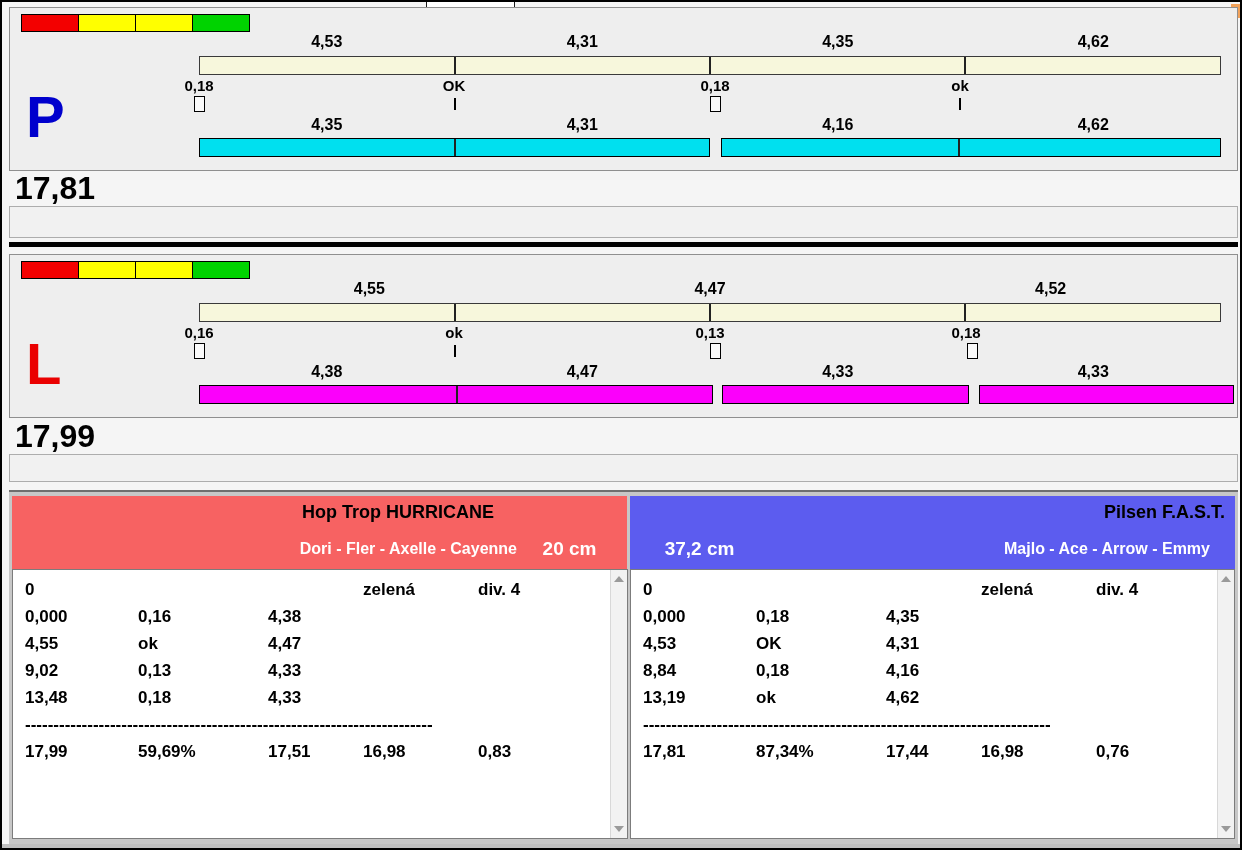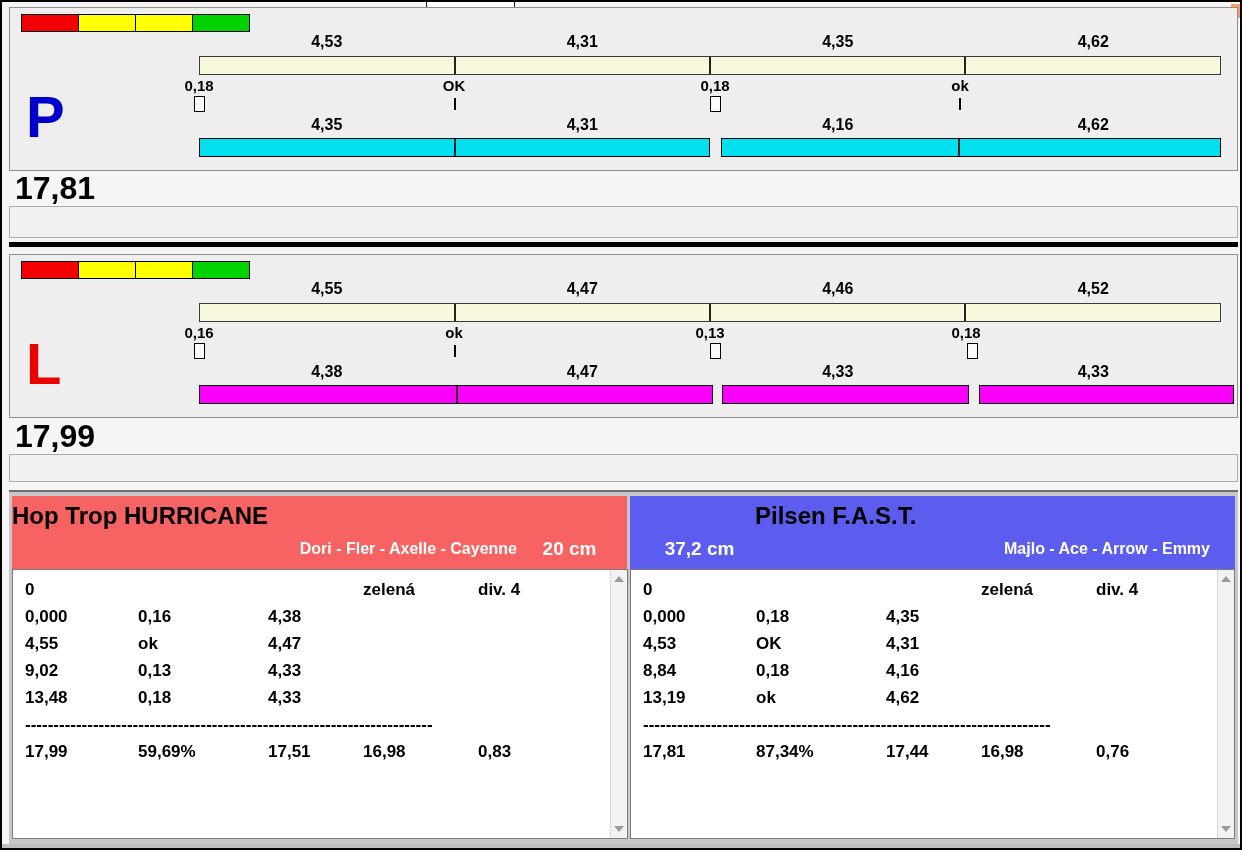--- a/index.html
+++ b/index.html
@@ -26,21 +26,21 @@
   .m-box { position:absolute; top:88px; width:11px; height:16px; border:1px solid #000; background:#fafafa; }
   .m-tick { position:absolute; top:90px; width:2px; height:12px; background:#000; }
   .runbar { position:absolute; top:130px; height:19px; border:1px solid #000; }
   .lane-total { position:absolute; left:13px; font-size:32px; font-weight:bold; line-height:1; }
   .gap-strip { position:absolute; left:7px; width:1229px; background:#f1f1f1; border:1px solid #adadad; }
   .black-divider { position:absolute; left:7px; top:240px; width:1229px; height:5px; background:#000; }
 
   
   .results { position:absolute; left:7px; top:488px; width:1229px; height:354px; background:#c7c7c7; border-top:2px solid #6e6e6e; }
   .team-header { position:absolute; top:4px; height:73px; }
-  .team-name { position:absolute; top:6px; font-size:24px; font-weight:bold; color:#000; text-align:left; white-space:nowrap; }
+  .team-name { position:absolute; top:6px; font-size:18px; font-weight:bold; color:#000; text-align:right; white-space:nowrap; }
   .team-members { position:absolute; top:44px; font-size:16px; font-weight:bold; color:#fff; text-align:right; white-space:nowrap; }
   .jump-height { position:absolute; top:42px; font-size:19px; font-weight:bold; color:#fff; text-align:center; white-space:nowrap; }
   .timestamp { position:absolute; left:484px; top:2px; width:266px; height:28px; background:#fff; border:1px solid #555;
                text-align:center; font-size:21px; line-height:26px; }
   .ta { position:absolute; top:77px; height:270px; background:#fff; border:1px solid #7c7c7c; }
   .trow { position:absolute; left:0; right:17px; height:27px; }
   .tc { position:absolute; font-size:17px; font-weight:bold; white-space:pre; }
   .vscroll { position:absolute; top:0; right:0; bottom:0; width:17px; background:#f2f2f2; border-left:1px solid #d8d8d8; }
   .arr { position:absolute; left:3px; width:0; height:0; border-left:5px solid transparent; border-right:5px solid transparent; }
   .arr.up { top:6px; border-bottom:6px solid #9a9a9a; }
@@ -112,21 +112,20 @@
     <div class="strip-seg" style="background: rgb(243, 0, 0);"></div>
     <div class="strip-seg" style="background: rgb(255, 255, 0);"></div>
     <div class="strip-seg" style="background: rgb(255, 255, 0);"></div>
     <div class="strip-seg" style="background: rgb(0, 211, 0);"></div>
   </div>
   <div class="lane-letter" style="color: rgb(234, 0, 0);">L</div>
 
   <div class="time-row" style="top:25px">
     <span>4,55</span>
     <span>4,47</span>
-    <span>4,46</span>
     <span>4,52</span>
   </div>
 
   <div class="gauge" style="background: rgb(247, 247, 220);">
     <i class="gdiv" style="left:254px"></i>
     <i class="gdiv" style="left:509px"></i>
     <i class="gdiv" style="left:764px"></i>
   </div>
 
   <span class="split-label" style="left:139px">0,16</span>

